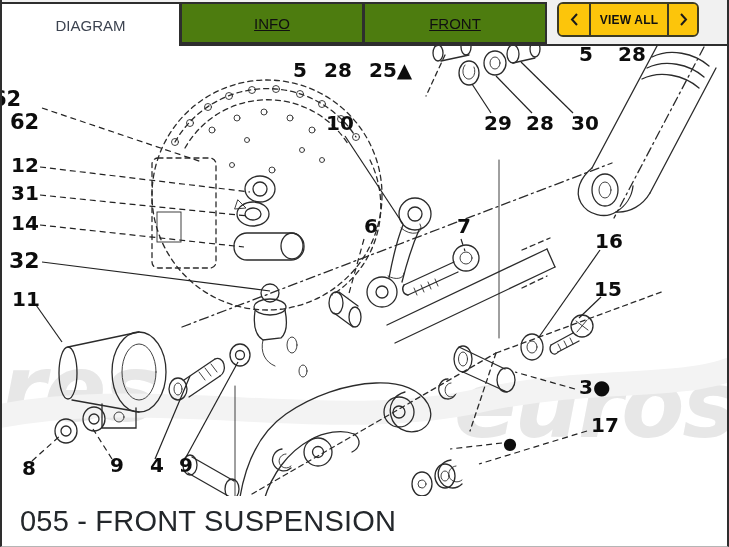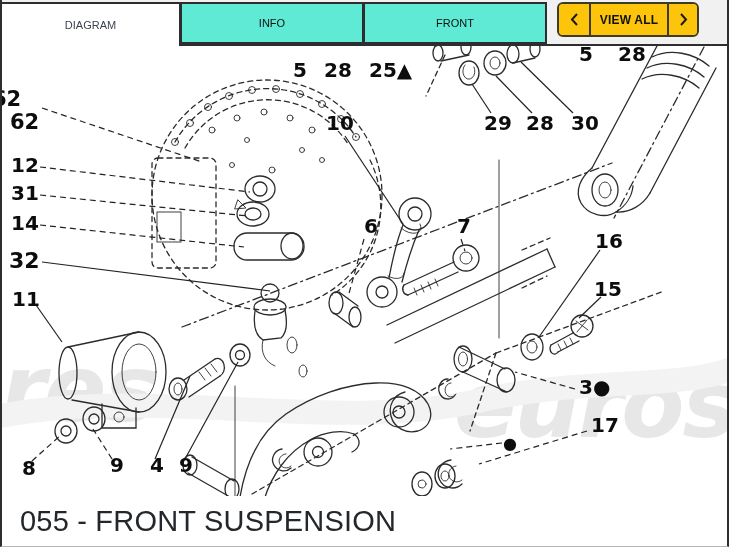--- a/index.html
+++ b/index.html
@@ -3,24 +3,24 @@
 <meta charset="utf-8">
 <style>
   html,body{margin:0;padding:0;background:#d6d6d6;}
   .page{position:relative;width:729px;height:547px;background:#fff;overflow:hidden;
         font-family:"Liberation Sans",sans-serif;box-sizing:border-box;
         border-left:2px solid #2e2e2e;border-right:2px solid #2e2e2e;border-bottom:1px solid #b5b5b5;}
   
   .tabbar{position:absolute;top:0;left:-2px;right:-2px;height:46px;background:#f1f1f1;
           display:flex;align-items:flex-end;border-bottom:2px solid #2e2e2e;box-sizing:border-box;z-index:5;}
   .tab{height:42px;box-sizing:border-box;display:flex;align-items:center;justify-content:center;
-       font-size:11px;cursor:pointer;flex:none;}
+       font-size:15px;cursor:pointer;flex:none;}
   .tab.active{width:181px;background:#fff;border:2px solid #2e2e2e;border-bottom:none;
               color:#3c4350;margin-bottom:-2px;height:44px;z-index:6;}
-  .tab.yellow{width:183px;background:#5eead4;border:2px solid #2e2e2e;border-left-width:1px;color:#101010;}
+  .tab.yellow{width:183px;background:#4d7c0f;border:2px solid #2e2e2e;border-left-width:1px;color:#101010;text-decoration:underline;}
   .pager{margin-left:auto;margin-right:30px;margin-bottom:7px;display:flex;height:31px;
          border:2px solid #3d3b24;border-radius:6px;overflow:hidden;background:#fcc50b;}
   .pager button{background:#fcc50b;border:none;border-left:2px solid #3d3b24;height:100%;
                 display:flex;align-items:center;justify-content:center;cursor:pointer;padding:0;}
   .pager button:first-child{border-left:none;}
   .pager .pg-chevron{width:30px;}
   .pager .pg-viewall{width:78px;font-size:12px;font-weight:bold;color:#111;
                      font-family:"Liberation Sans",sans-serif;letter-spacing:.2px;}
   
   .canvas{position:absolute;top:46px;left:0;width:729px;height:455px;z-index:1;}

